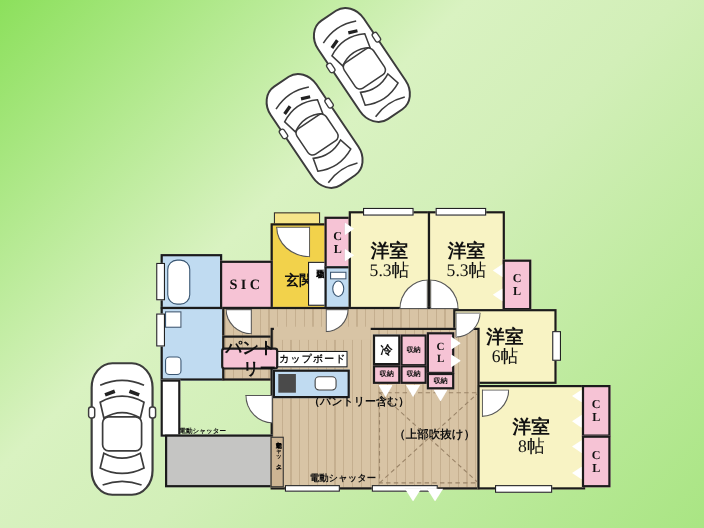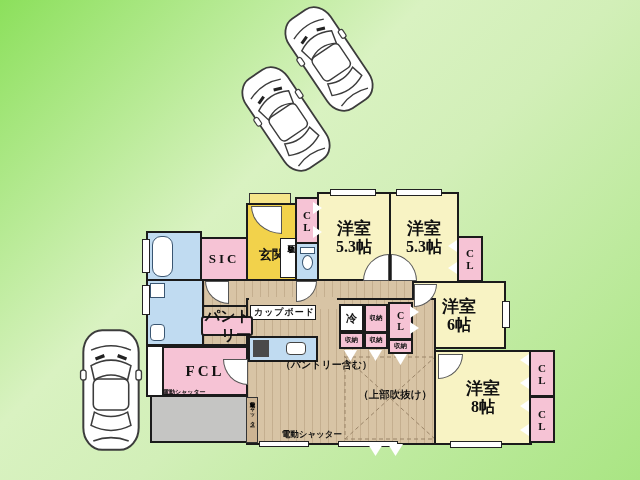--- a/index.html
+++ b/index.html
@@ -14,21 +14,21 @@
   .blue{background:#c0dbf1;}
   .gold{background:#f2d24b;}
   .goldlt{background:#f6e58a;}
   .white{background:#ffffff;}
   .gray{background:#c5c5c3;}
   .tan{background:#cdb493;}
   .wood{background-color:#d8c4a5;
     background-image:repeating-linear-gradient(90deg,rgba(120,90,55,.20) 0 1px,transparent 1px 8px);}
   .woodplain{background-color:#d8c4a5;}
   .rname{font-weight:bold;font-size:17px;line-height:1.12;}
-  .rsize{font-weight:bold;font-size:16px;line-height:1.12;}
+  .rsize{font-weight:normal;font-size:16px;line-height:1.12;}
   .vtext{writing-mode:vertical-rl;text-orientation:upright;font-weight:bold;}
   .lbl{font-weight:bold;color:#111;text-align:right;}
   .win{background:#fff;border:1px solid #222;}
   .arc{background:#fff;border:1px solid #555;}
   .tri{background:#fff;filter:drop-shadow(0 0 .6px #555);}
   .tri-r{clip-path:polygon(0 0,100% 50%,0 100%);}
   .tri-l{clip-path:polygon(100% 0,0 50%,100% 100%);}
   .tri-d{clip-path:polygon(0 0,100% 0,50% 100%);}
   .icon{border:1.5px solid #3a5672;background:#fff;}
   svg.car{position:absolute;overflow:visible;}
@@ -95,21 +95,21 @@
 
   <div class="abs wood" style="left:202px;top:279px;width:212px;height:29px;border:2px solid #1b1b1b"></div>
   <div class="abs room cream" style="left:412px;top:281px;width:94px;height:68px">
     <span class="rname">洋室</span>
     <span class="rsize">6帖</span>
   </div>
   <div class="abs wood" style="left:202px;top:305px;width:46px;height:41px;border:2px solid #1b1b1b"></div>
   <div class="abs wood" style="left:246px;top:298px;width:190px;height:147px;border:2px solid #1b1b1b"></div>
   <div class="abs woodplain" style="left:249px;top:297px;width:88px;height:12px"></div>
 
-  <div class="abs white lbl" style="left:250px;top:305px;width:66px;height:15px;border:1.5px solid #1b1b1b;font-size:9px;line-height:13px;letter-spacing:1px">カップボード</div>
+  <div class="abs white lbl" style="left:250px;top:319px;width:66px;height:15px;border:1.5px solid #1b1b1b;font-size:9px;line-height:13px;letter-spacing:1px">カップボード</div>
   <div class="abs room pink" style="left:201px;top:316px;width:52px;height:20px;border-radius:3px">
     <span class="lbl" style="font-size:15px">パントリー</span>
   </div>
   <div class="abs blue" style="left:248px;top:336px;width:70px;height:26px;border:2px solid #1b1b1b"></div>
   <div class="abs" style="left:253px;top:340px;width:16px;height:17px;background:#4a4a4a"></div>
   <div class="abs white" style="left:286px;top:342px;width:20px;height:13px;border:1.2px solid #444;border-radius:4px"></div>
 
   <div class="abs room white" style="left:339px;top:304px;width:25px;height:28px">
     <span class="lbl" style="font-size:11px">冷</span>
   </div>
@@ -140,23 +140,20 @@
   </svg>
 
   <div class="abs room cream" style="left:434px;top:350px;width:98px;height:95px">
     <span class="rname">洋室</span>
     <span class="rsize">8帖</span>
   </div>
   <div class="abs room pink vtext" style="left:529px;top:350px;width:26px;height:47px;font-size:11px">CL</div>
   <div class="abs room pink vtext" style="left:529px;top:396px;width:26px;height:47px;font-size:11px">CL</div>
 
   <div class="abs white" style="left:146px;top:345px;width:18px;height:52px;border:2px solid #1b1b1b"></div>
-  <div class="abs room pink" style="left:162px;top:346px;width:86px;height:50px">
-    <span class="lbl" style="font-size:15px;letter-spacing:3px">FCL</span>
-  </div>
   <div class="abs arc" style="left:223px;top:359px;width:25px;height:26px;border-radius:0 0 0 100%"></div>
   <div class="abs lbl" style="left:163px;top:388px;width:44px;font-size:6px;text-align:left">電動シャッター</div>
   <div class="abs gray" style="left:150px;top:395px;width:98px;height:48px;border:2px solid #1b1b1b"></div>
   <div class="abs tan vtext" style="left:246px;top:397px;width:12px;height:46px;border:1px solid #333;font-size:5.5px;font-weight:bold">電動シャッター</div>
 
   <div class="abs win" style="left:330px;top:189px;width:46px;height:7px"></div>
   <div class="abs win" style="left:396px;top:189px;width:46px;height:7px"></div>
   <div class="abs win" style="left:142px;top:239px;width:8px;height:34px"></div>
   <div class="abs win" style="left:142px;top:285px;width:8px;height:30px"></div>
   <div class="abs win" style="left:502px;top:301px;width:8px;height:27px"></div>

